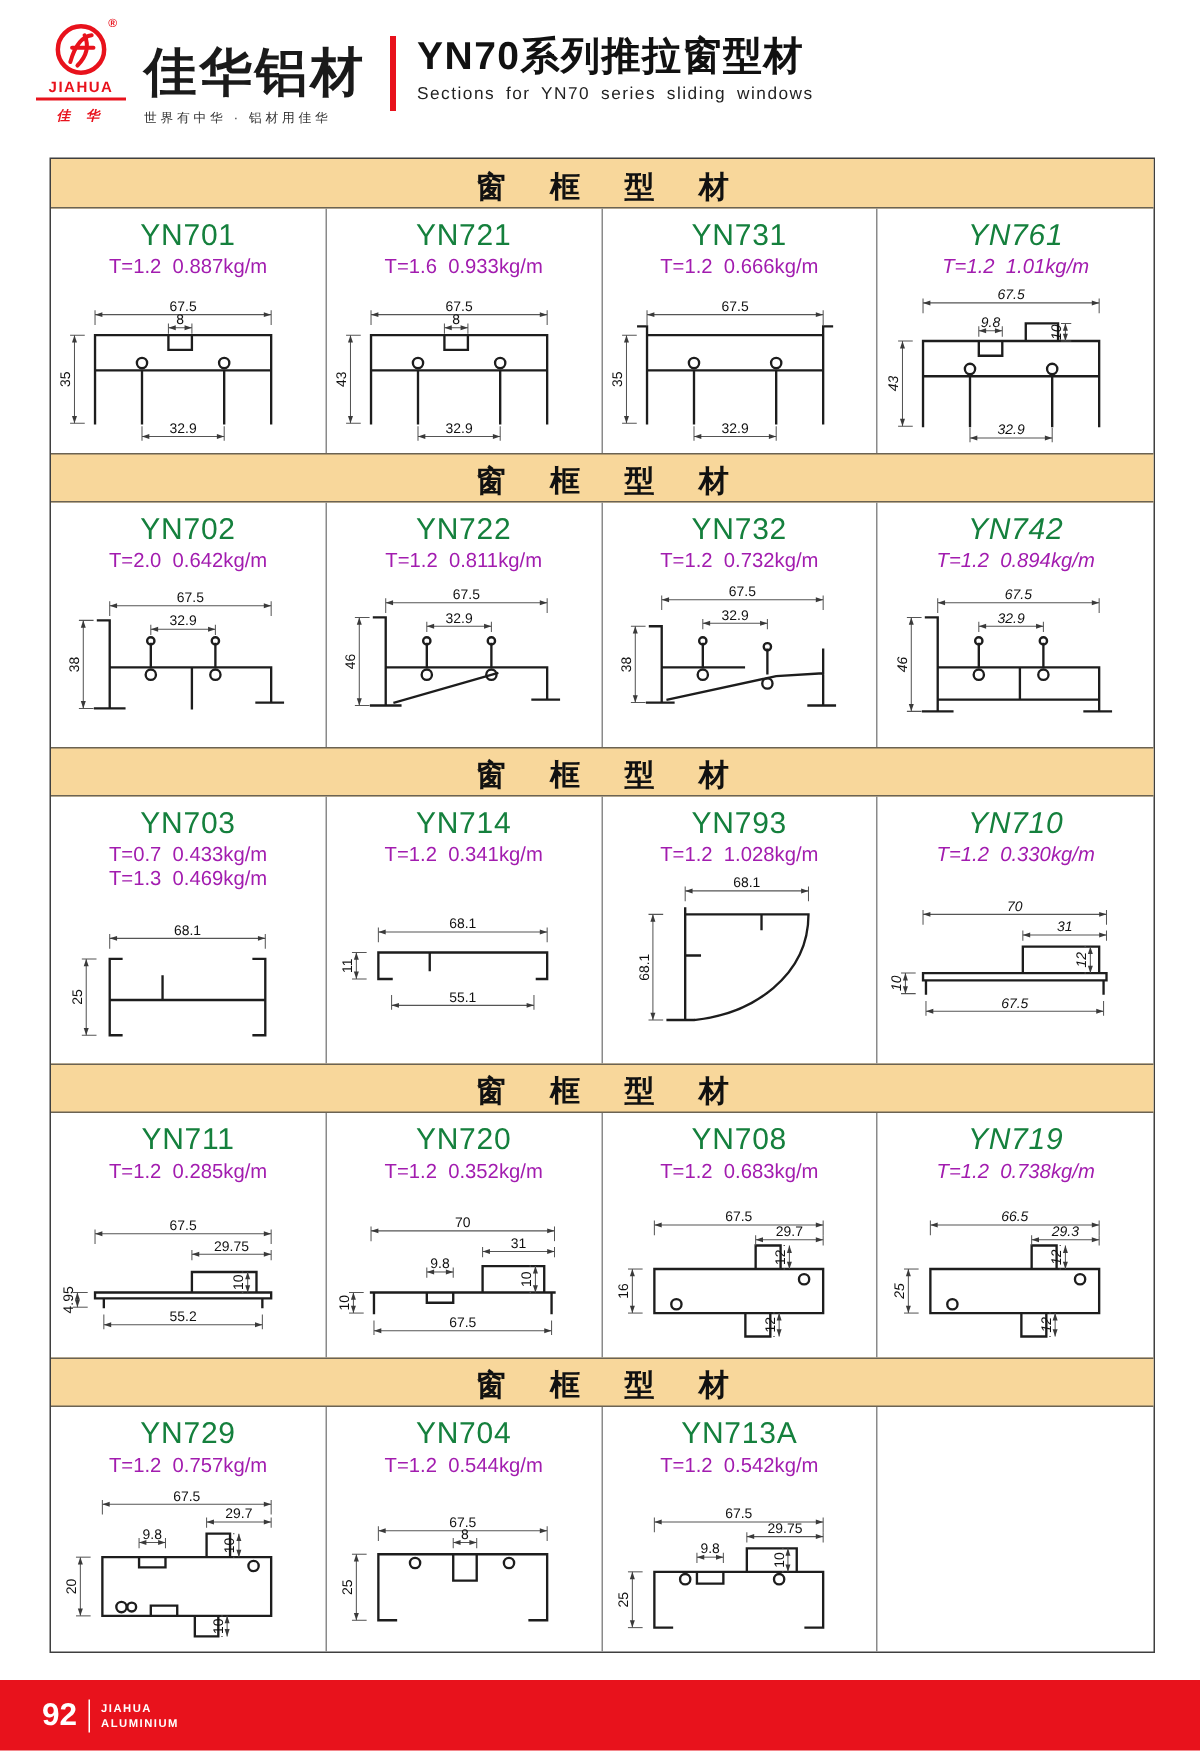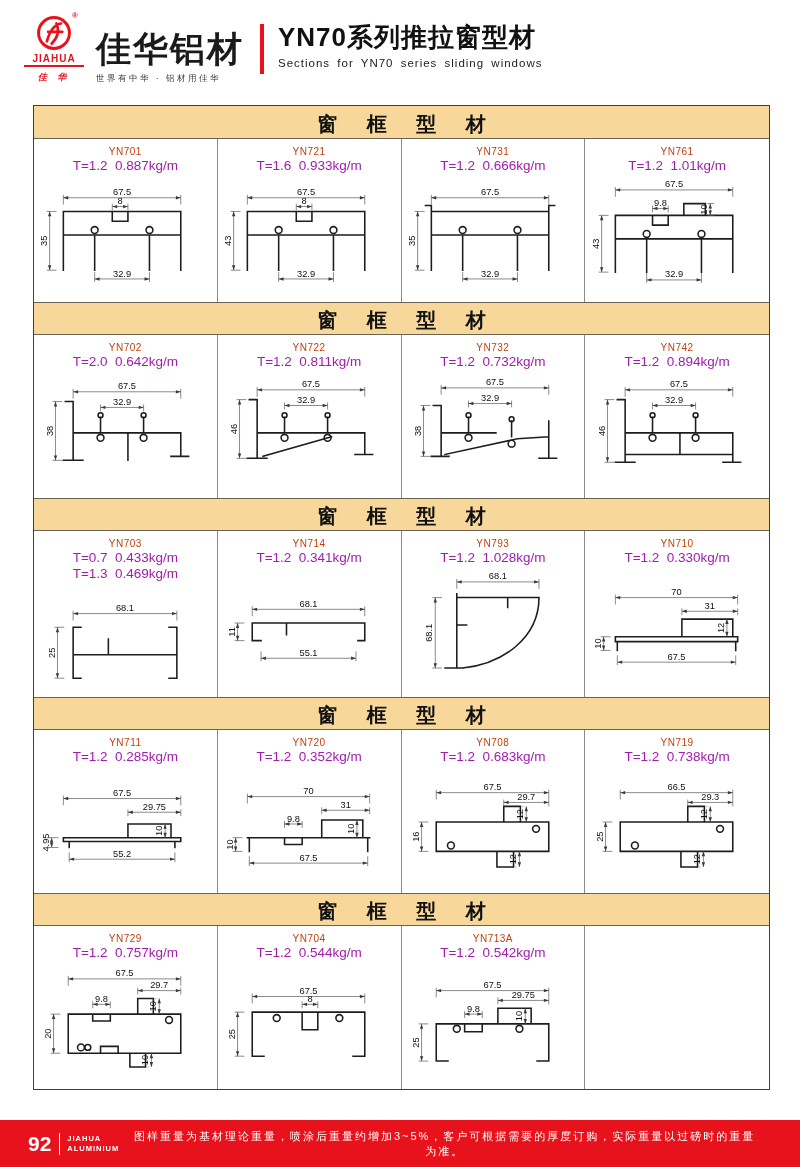--- a/index.html
+++ b/index.html
@@ -30,22 +30,22 @@
   .title-cn{font-size:26px;font-weight:bold;color:#111;letter-spacing:1px;line-height:1.1;}
   .title-en{font-size:11.5px;color:#222;letter-spacing:1px;margin-top:5px;word-spacing:3px;}
 
   
   .table{position:absolute;left:33px;right:30px;top:105px;border:1.5px solid var(--table-border);background:#fff;}
   .band{background:var(--band-bg);border-top:1.5px solid var(--band-border);border-bottom:1.5px solid var(--band-border);height:33px;display:flex;align-items:flex-end;justify-content:center;}
   .band:first-child{border-top:none;}
   .band-t{font-size:20px;font-weight:bold;color:#111;letter-spacing:12px;padding-left:12px;}
   .row{display:grid;grid-template-columns:repeat(4,1fr);}
   .cell{border-right:1px solid var(--cell-divider);text-align:center;padding-top:7px;min-height:163px;}
-  .cell:last-child{border-right:none;}
-  .model{font-size:10px;color:#c2410c;letter-spacing:.5px;}
+  .cell:last-child{border-right:none;font-style:italic;}
+  .model{font-size:20px;color:#15803d;letter-spacing:.5px;}
   .spec{font-size:13.5px;color:#a21caf;white-space:pre;margin-top:1px;}
   .drawing{display:block;margin:2px auto 0;width:182px;height:114px;}
   .drawing .p{stroke:#1d1d1d;stroke-width:1.6;fill:none;stroke-linejoin:miter;stroke-linecap:square;}
   .drawing .d{stroke:#555;stroke-width:.7;fill:none;}
   .drawing .dt{font-size:9.5px;fill:#111;font-family:"Liberation Sans","DejaVu Sans",sans-serif;}
 
   
   .ftr{position:absolute;left:0;right:0;bottom:0;height:47px;background:var(--accent-red);display:flex;align-items:center;color:#fff;}
   .pageno{font-size:21px;font-weight:bold;margin-left:28px;line-height:1;}
   .fdiv{width:1px;height:22px;background:#fff;margin:0 7px 0 8px;}
@@ -729,17 +729,16 @@
       </div>
     </main>
 
   <footer class="ftr">
     <div class="pageno">92</div>
     <div class="fdiv"></div>
     <div class="fbrand">
       <div>JIAHUA</div>
       <div>ALUMINIUM</div>
     </div>
-    <div class="note">图样重量为基材理论重量，喷涂后重量约增加3~5%，客户可根据需要的厚度订购，实际重量以过磅时的重量为准。</div>
     <div class="ftr-spacer"></div>
   </footer>
 
 </div>
 
 </body></html>

